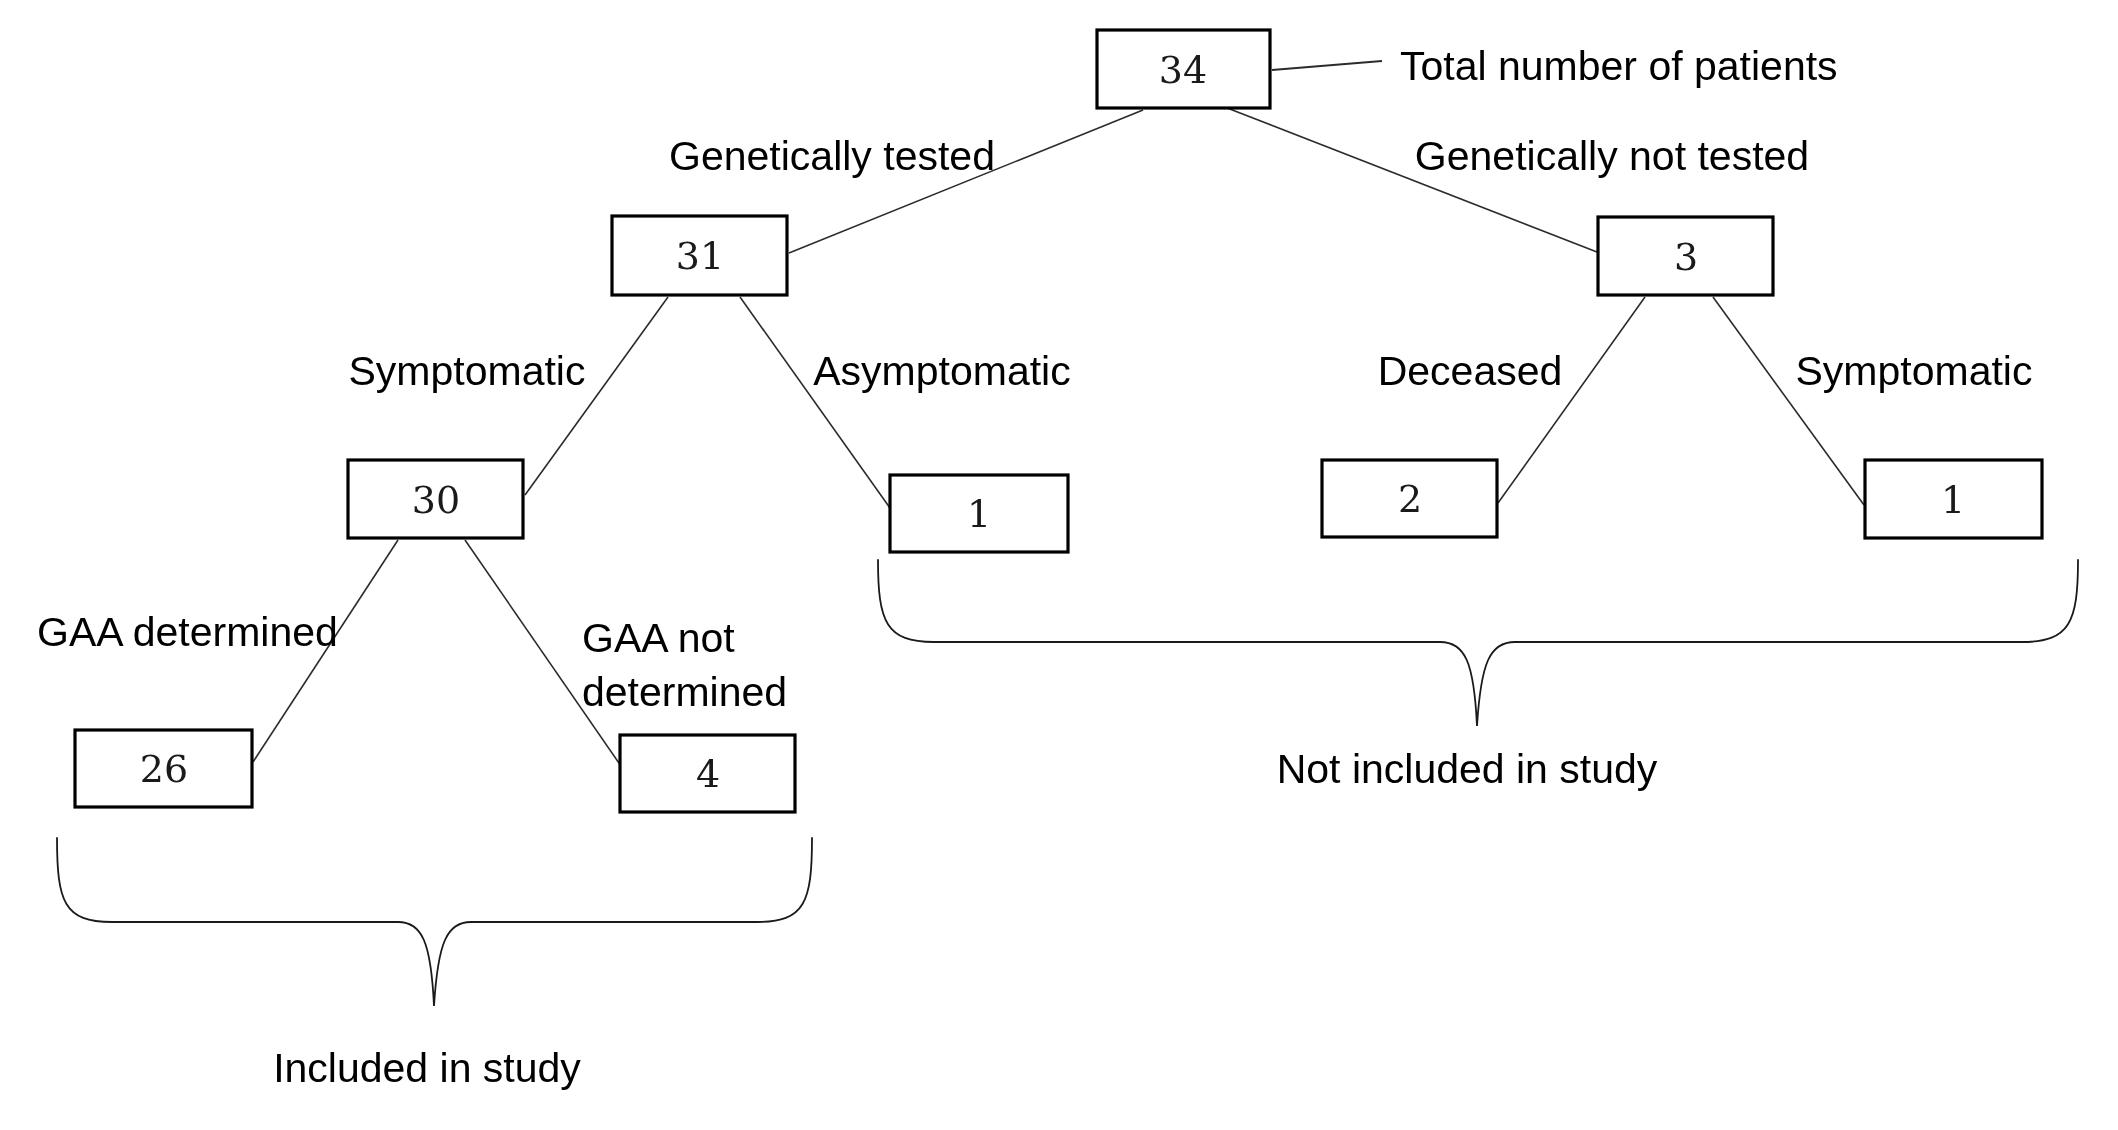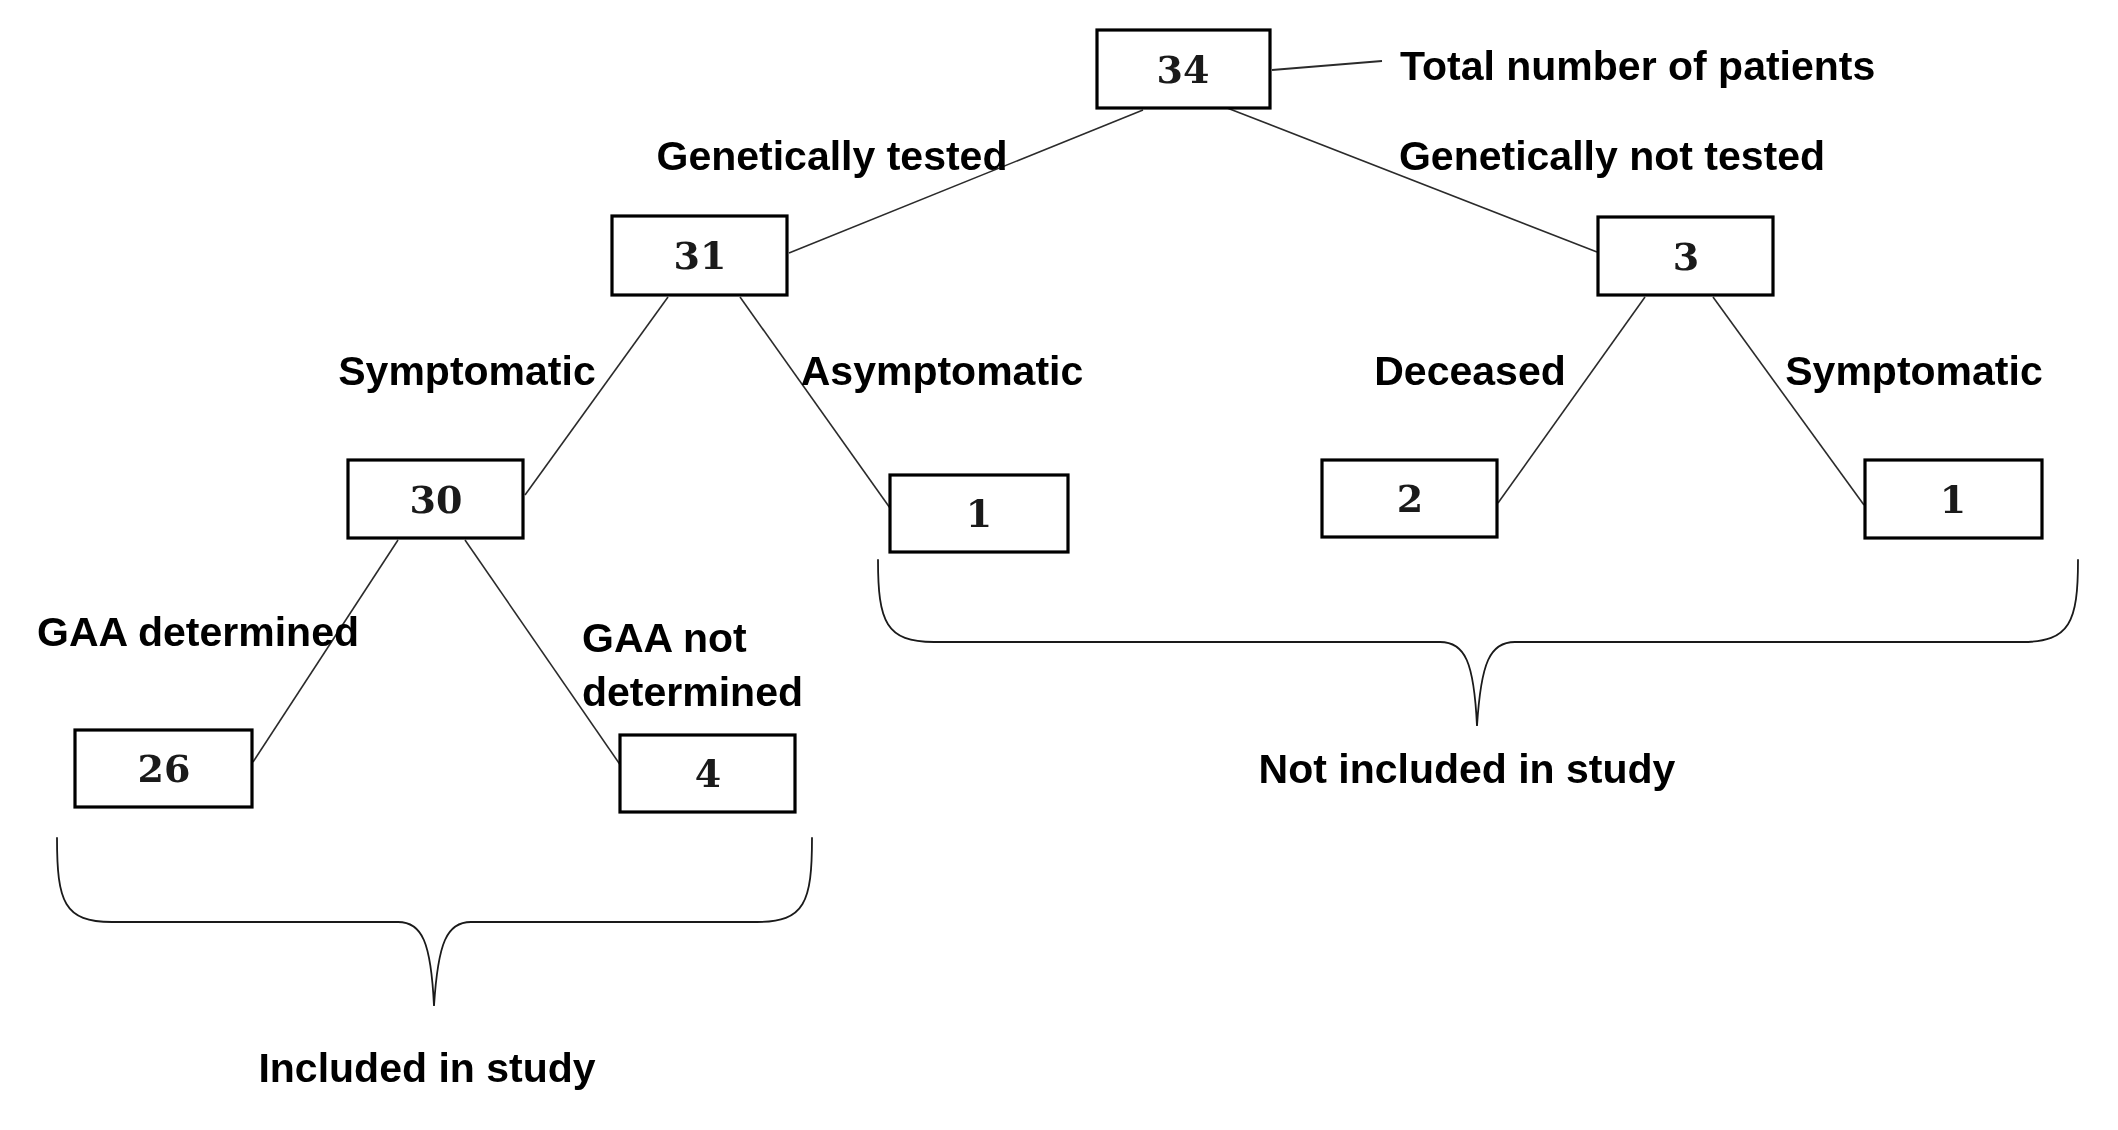--- a/index.html
+++ b/index.html
@@ -6,21 +6,20 @@
     margin: 0;
     padding: 0;
     background: #ffffff;
   }
   .stage {
     position: relative;
     width: 2100px;
     height: 1130px;
     background: #ffffff;
     overflow: hidden;
-    font-weight: bold;
   }
   svg { display: block; }
   .node-box {
     fill: #ffffff;
     stroke: #000000;
     stroke-width: 3.2;
   }
   .edge {
     stroke: #2b2b2b;
     stroke-width: 1.6;

